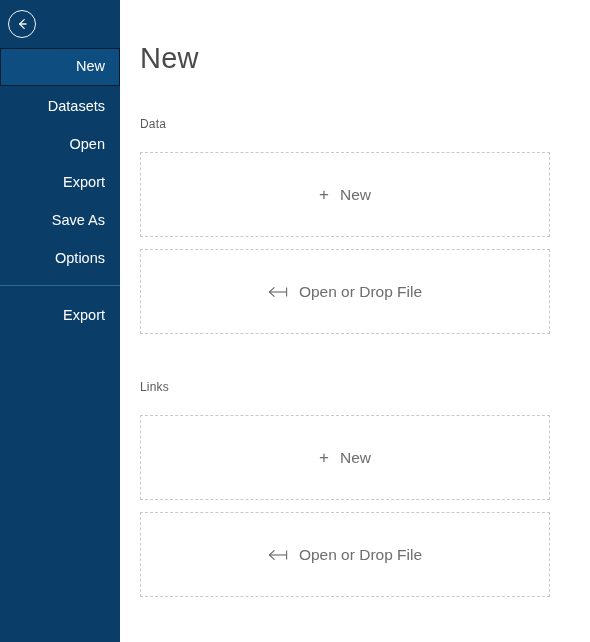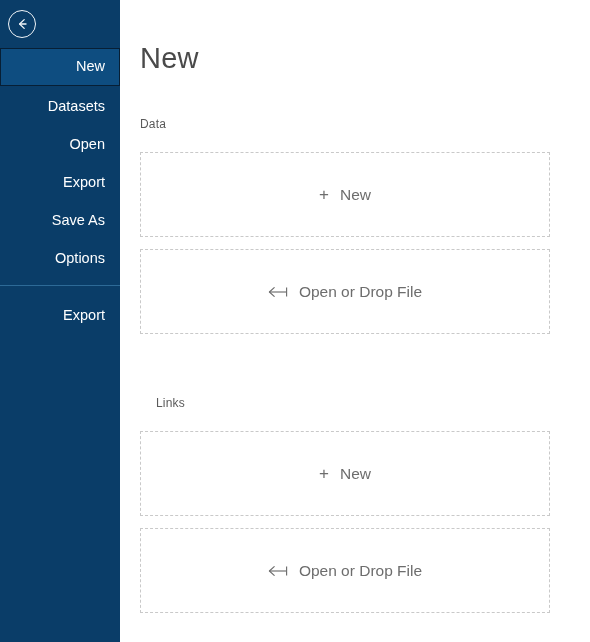--- a/index.html
+++ b/index.html
@@ -139,21 +139,21 @@
   }
   .dz-icon.openbar svg { display: block; }
   .dz-label { line-height: 1; }
 
   
   #section-data .section-title { margin: 0; padding: 45px 0 0 0; }
   #dz-data-new   { margin-top: 22px; height: 85px; }
   #dz-data-open  { margin-top: 12px; height: 85px; }
 
   
-  #section-links .section-title { margin: 16px; padding: 47px 0 0 0; }
+  #section-links .section-title { margin: 0; padding: 47px 0 0 0; }
   #dz-links-new  { margin-top: 22px; height: 85px; }
   #dz-links-open { margin-top: 12px; height: 85px; }
 </style>
 </head>
 <body>
 
 <div class="app">
 
   <div class="sidebar">
 

